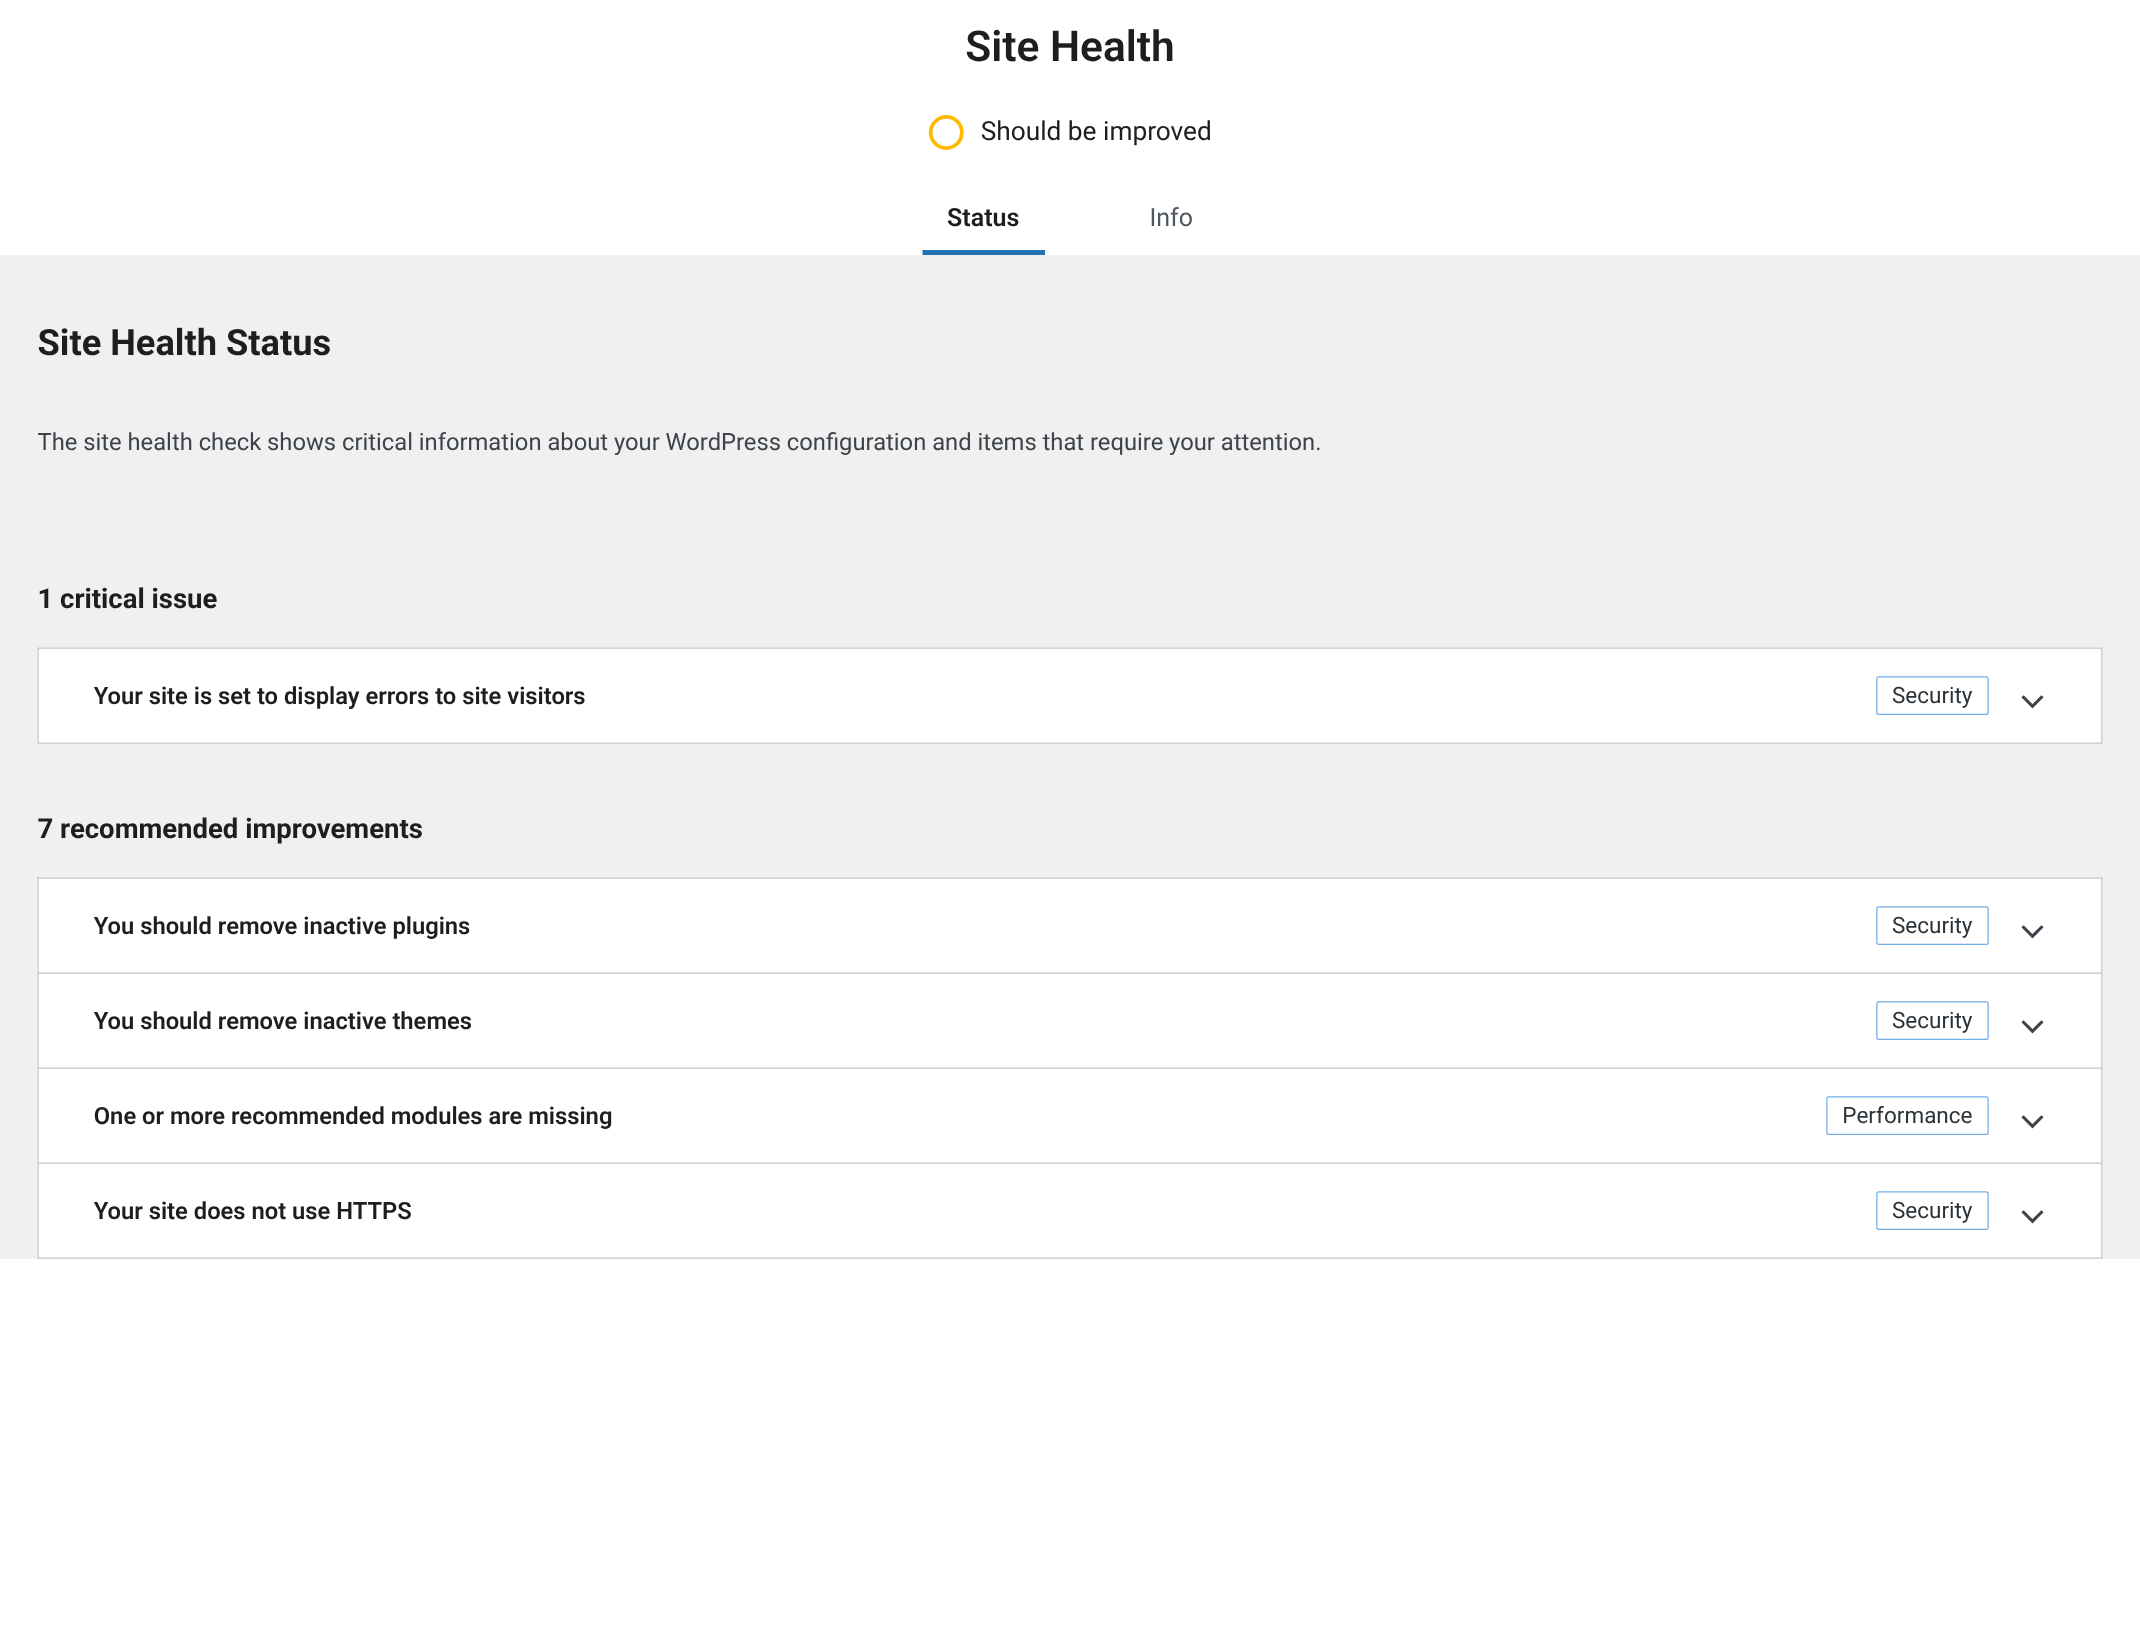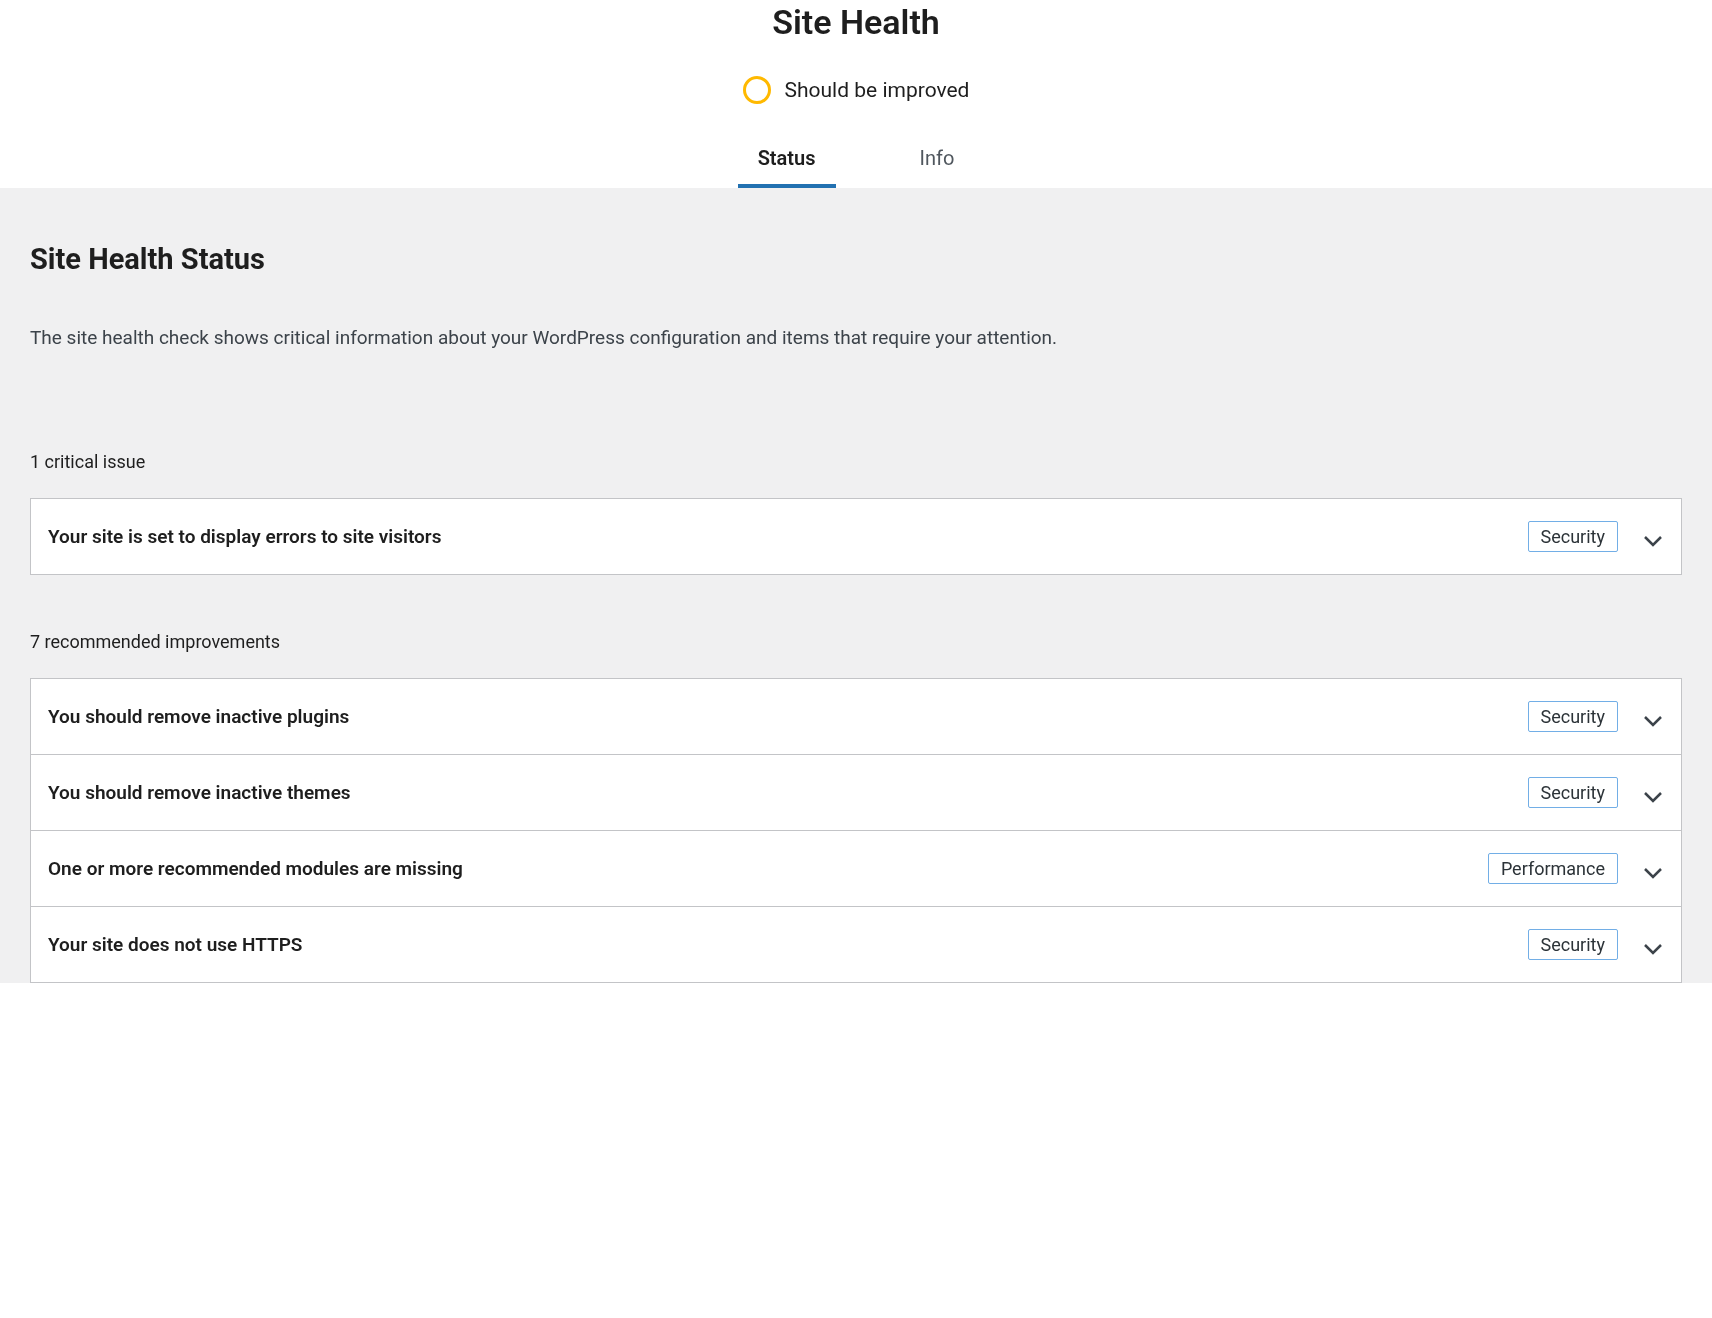--- a/index.html
+++ b/index.html
@@ -8,21 +8,21 @@
       box-sizing: border-box;
     }
     body {
       font-family: -apple-system, BlinkMacSystemFont, "Segoe UI", Roboto, Oxygen-Sans, Ubuntu, Cantarell, "Helvetica Neue", sans-serif;
       background: #ffffff;
       color: #1e1e1e;
     }
     .header-section {
       background: #ffffff;
       text-align: center;
-      padding-top: 2px;
+      padding-top: 18px;
     }
     .page-title {
       font-size: 34px;
       font-weight: 600;
       color: #1e1e1e;
       margin-bottom: 34px;
     }
     .status-summary {
       display: inline-flex;
       align-items: center;
@@ -77,36 +77,36 @@
       color: #1e1e1e;
       margin-bottom: 48px;
     }
     .section-description {
       font-size: 19px;
       color: #3c434a;
       margin-bottom: 98px;
       line-height: 1.5;
     }
     .group-title {
-      font-size: 18px;
-      font-weight: 400;
+      font-size: 22px;
+      font-weight: 700;
       color: #1e1e1e;
       margin-bottom: 26px;
     }
     .accordion {
       margin-bottom: 56px;
     }
     .accordion-item {
       background: #ffffff;
       border: 1px solid #c3c4c7;
       border-bottom: none;
       display: flex;
       align-items: center;
       justify-content: space-between;
-      padding: 22px 17px;
+      padding: 22px 44px;
       cursor: pointer;
     }
     .accordion-item:last-child {
       border-bottom: 1px solid #c3c4c7;
     }
     .accordion-item-title {
       font-size: 19px;
       font-weight: 600;
       color: #1e1e1e;
     }

